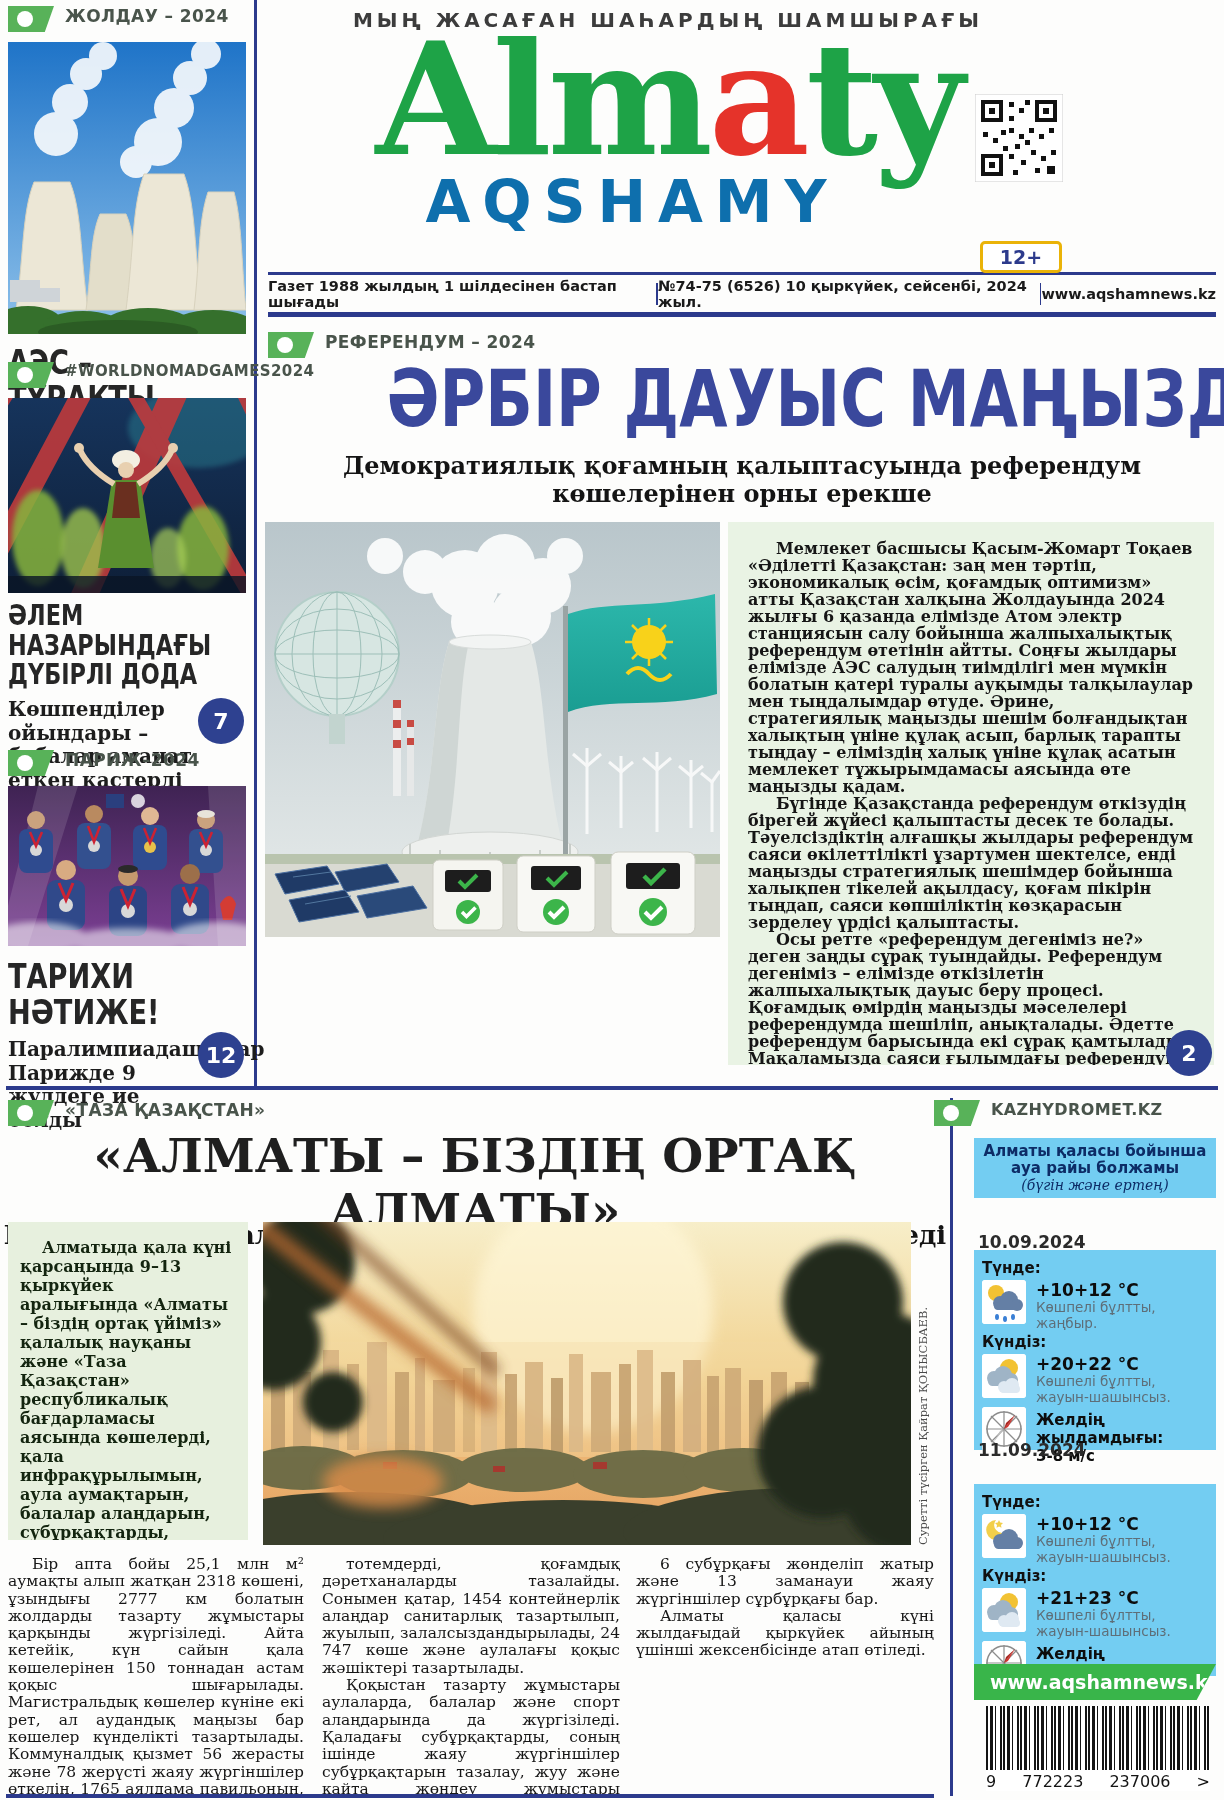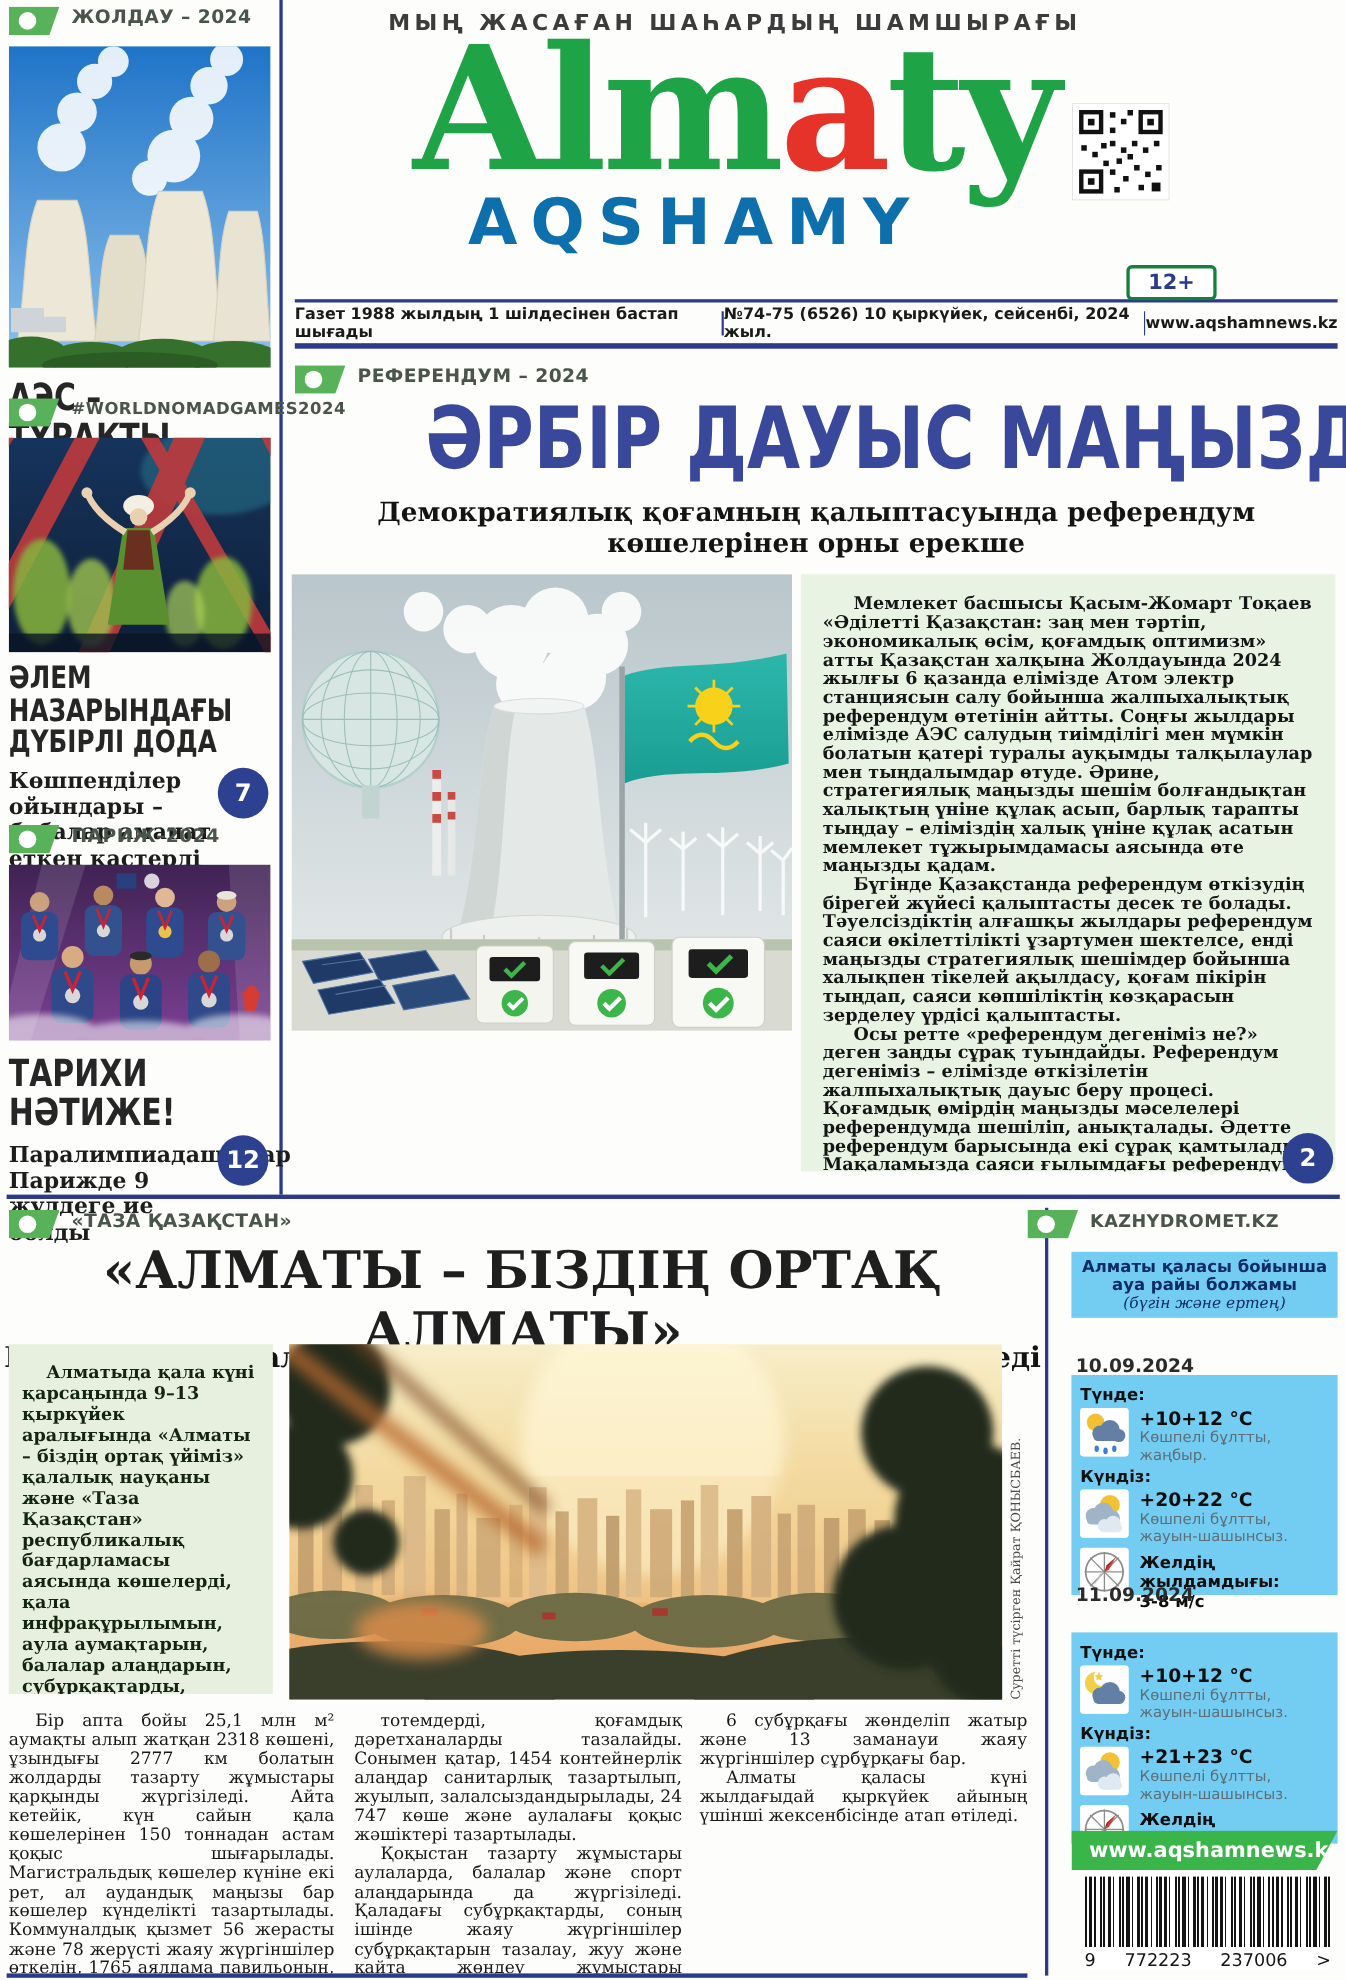--- a/index.html
+++ b/index.html
@@ -44,22 +44,22 @@
   
   .tagline { position:absolute; left:262px; top:8px; width:812px; text-align:center;
     font-weight:bold; font-size:20px; letter-spacing:4px; color:#3c3c3c; }
   .logo { position:absolute; left:262px; top:22px; width:812px; text-align:center;
     font-family:"DejaVu Serif","Liberation Serif",serif; font-weight:bold;
     font-size:156px; line-height:1; letter-spacing:-4px; }
   .logo .g { color:#1ea347; } .logo .r { color:#e5332a; }
   .logo-sub { position:absolute; left:262px; top:168px; width:740px; text-align:center;
     font-weight:bold; font-size:58px; letter-spacing:12px; color:#0e6fad; }
   .qr { position:absolute; left:975px; top:94px; width:88px; height:88px; }
-  .age { position:absolute; left:1024px; top:241px; width:82px; height:32px;
-    border:3px solid #15803d; border-radius:5px; color:#2c3a8c; font-weight:bold;
+  .age { position:absolute; left:980px; top:241px; width:82px; height:32px;
+    border:3px solid #eab308; border-radius:5px; color:#2c3a8c; font-weight:bold;
     font-size:19px; display:flex; align-items:center; justify-content:center; background:#fff; }
   .rule-thin  { position:absolute; left:268px; top:272px; width:948px; height:3px; background:#2c3a8c; }
   .rule-thick { position:absolute; left:268px; top:312px; width:948px; height:5px; background:#2c3a8c; }
   .dateline { position:absolute; left:268px; top:281px; width:948px; height:26px;
     display:flex; align-items:center; justify-content:space-between;
     font-weight:bold; font-size:14.5px; color:#1a1a1a; }
   .vsep { width:2px; height:22px; background:#2c3a8c; }
 
   
   .ref-head { position:absolute; left:268px; top:360px; width:948px; text-align:center;

